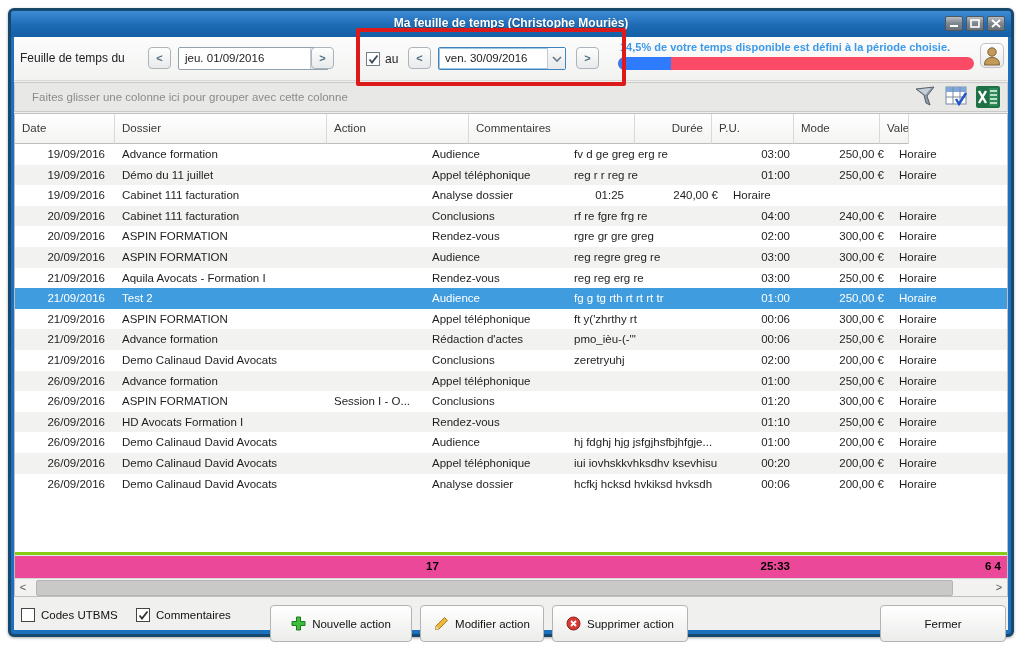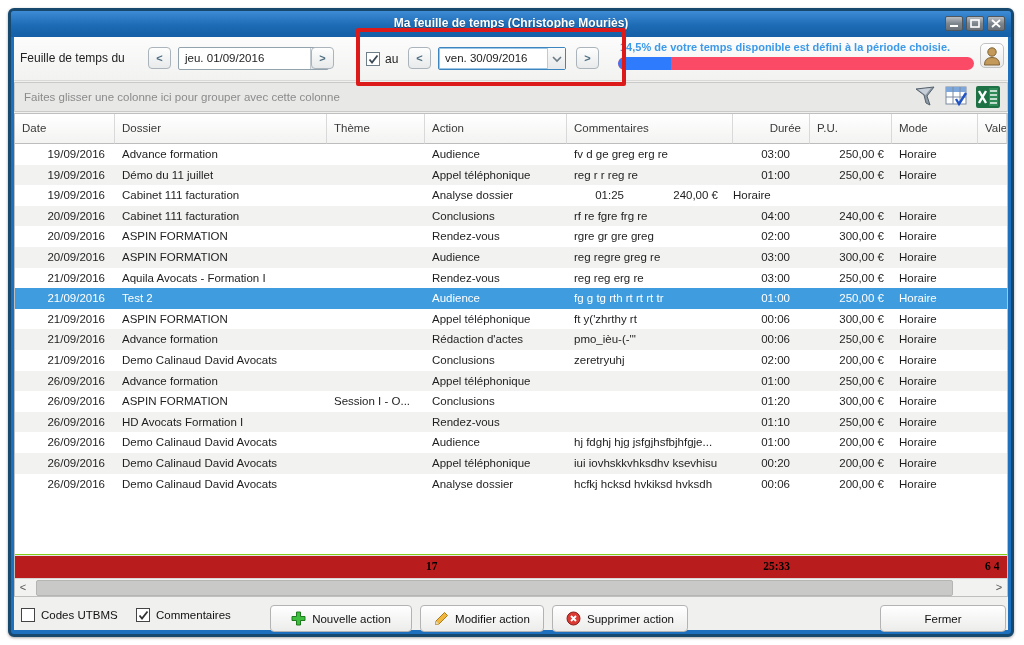--- a/index.html
+++ b/index.html
@@ -48,21 +48,21 @@
   .person-btn{position:absolute;left:966px;top:6px;width:24px;height:25px;box-sizing:border-box;
     border:1px solid #C2C2C2;border-radius:5px;background:linear-gradient(#FFFFFF,#E9E9E9);cursor:pointer;}
 
   
   .annotation{position:absolute;left:356px;top:28px;width:262px;height:50px;
     border:4px solid #DC1A1A;border-radius:2px;pointer-events:none;z-index:60;}
 
   
   .groupbar{position:absolute;left:0;top:45px;width:994px;height:30px;box-sizing:border-box;
     background:#E8E8E7;border:1px solid #C9C9C8;color:#8B8B8B;font-size:11.5px;line-height:28px;
-    padding-left:9px;}
+    padding-left:17px;}
   .groupbar .icons{position:absolute;right:6px;top:2px;display:flex;gap:5px;}
   .gicon{width:26px;height:24px;position:relative;cursor:pointer;}
 
   
   .gridpanel{position:absolute;left:0;top:76px;width:994px;height:484px;box-sizing:border-box;
     border:1px solid #BFBFBF;background:#fff;display:flex;flex-direction:column;overflow:hidden;}
   .thead{display:flex;height:30px;flex:0 0 30px;}
   .hcell{box-sizing:border-box;height:30px;line-height:29px;font-size:11.5px;color:#3A3A3A;
     background:linear-gradient(#FFFFFF,#F3F3F2);border-right:1px solid #D9D9D9;
     border-bottom:1px solid #BDBDBD;padding-left:7px;white-space:nowrap;overflow:hidden;cursor:pointer;}
@@ -78,37 +78,37 @@
   .col-commentaires{width:166px;flex:0 0 166px;}
   .col-duree{width:77px;flex:0 0 77px;}
   .col-pu{width:82px;flex:0 0 82px;}
   .col-mode{width:86px;flex:0 0 86px;}
   .col-vale{width:29px;flex:0 0 29px;}
   .cell.col-date{text-align:right;padding-left:4px;padding-right:10px;}
   .cell.col-duree{text-align:right;padding-left:0;padding-right:20px;}
   .hcell.col-duree{text-align:right;padding-left:0;padding-right:8px;}
   .cell.col-pu{text-align:right;padding-left:0;padding-right:8px;}
   .filler{flex:1 1 auto;background:#fff;}
-  .summary{flex:0 0 23px;display:flex;border-top:1px solid #84cc16;box-shadow:0 1px 0 #E6E6E6 inset;
-    background:#b91c1c;font-weight:bold;font-size:11.5px;line-height:22px;color:#000;font-family:Liberation Serif, serif;}
+  .summary{flex:0 0 23px;display:flex;border-top:3px solid #84cc16;box-shadow:0 1px 0 #E6E6E6 inset;
+    background:#ec4899;font-weight:bold;font-size:11.5px;line-height:22px;color:#000;}
   .summary .cell{overflow:visible;}
   .hscroll{flex:0 0 17px;background:#F2F2F1;border-top:1px solid #D6D6D5;position:relative;}
   .hs-arrow{position:absolute;top:0;width:16px;height:16px;color:#555;font-size:11px;line-height:16px;
     text-align:center;cursor:pointer;}
   .hs-left{left:0;} .hs-right{right:0;}
   .hs-thumb{position:absolute;left:21px;top:1px;width:915px;height:14px;background:#C9C9C8;
     border:1px solid #B5B5B4;border-radius:2px;cursor:pointer;}
 
   
   .footerbar{position:absolute;left:0;top:565px;width:994px;height:28px;}
   .cb-utbms{left:7px;top:6px;border-color:#444;}
   .utbms-label{position:absolute;left:27px;top:7px;font-size:11.5px;color:#111;}
   .cb-comm{left:122px;top:6px;border-color:#444;}
   .comm-label{position:absolute;left:142px;top:7px;font-size:11.5px;color:#111;}
-  .actbtn{position:absolute;top:3px;height:27px;box-sizing:border-box;border:1px solid #B3B3B3;
+  .actbtn{position:absolute;top:3px;height:37px;box-sizing:border-box;border:1px solid #B3B3B3;
     border-radius:4px;background:linear-gradient(#FFFFFF,#ECECEB);font-size:11.5px;color:#111;
     cursor:pointer;display:flex;align-items:center;justify-content:center;gap:6px;
     font-family:"Liberation Sans",sans-serif;}
   .btn-new{left:256px;width:142px;}
   .btn-edit{left:406px;width:124px;}
   .btn-del{left:538px;width:136px;}
   .btn-close{left:866px;width:126px;}
 </style>
 </head>
 <body>
@@ -215,21 +215,20 @@
             <path d="M4 6 L11 18 M11 6 L4 18" stroke="#fff" stroke-width="2.4"></path>
           </svg>
         </span>
       </span>
     </div>
 
     <div class="gridpanel">
       <div class="thead">
             <div class="hcell col-date">Date</div>
             <div class="hcell col-dossier">Dossier</div>
-            <div class="hcell col-theme">Thème</div>
             <div class="hcell col-action">Action</div>
             <div class="hcell col-commentaires">Commentaires</div>
             <div class="hcell col-duree">Durée</div>
             <div class="hcell col-pu">P.U.</div>
             <div class="hcell col-mode">Mode</div>
             <div class="hcell col-vale">Valeur</div>
           </div>
       <div class="tbody">
             <div class="trow">
               <div class="cell col-date">19/09/2016</div>

